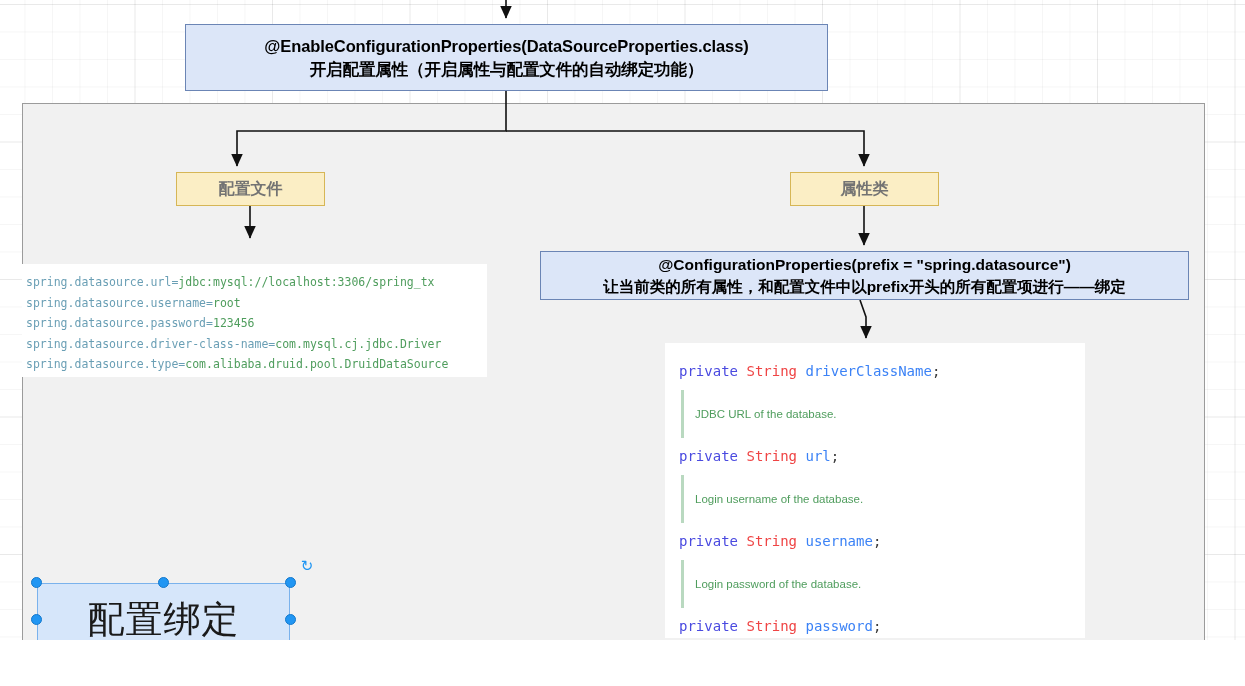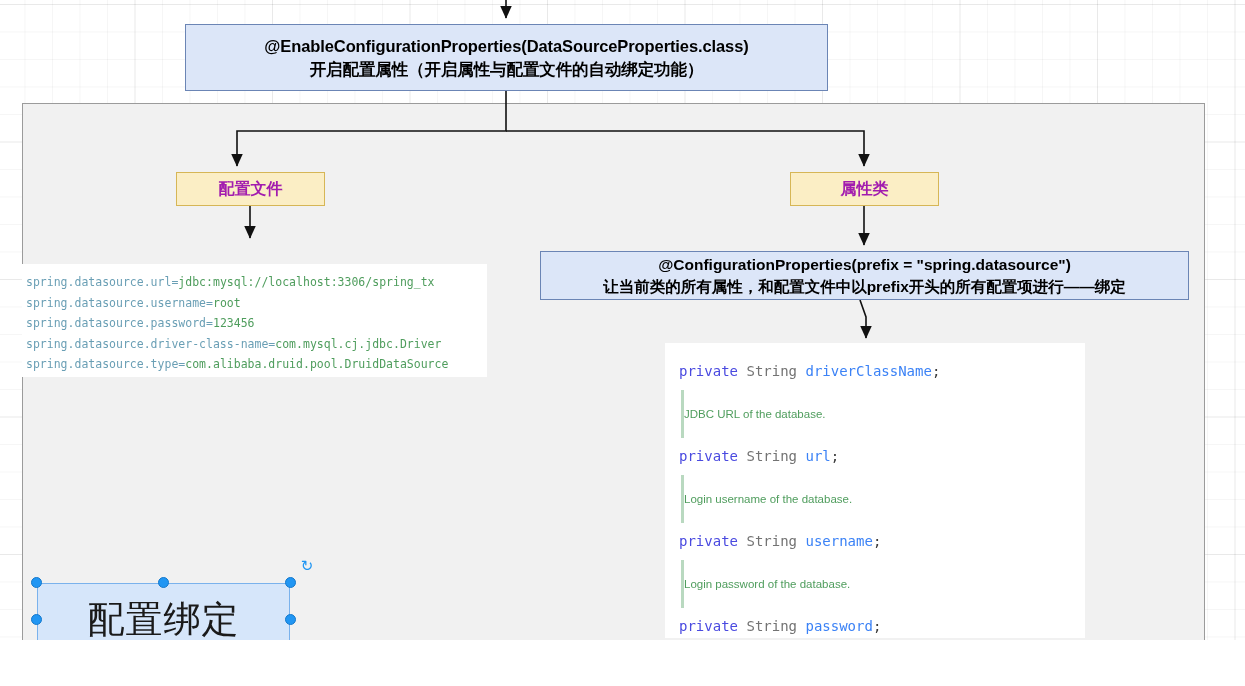--- a/index.html
+++ b/index.html
@@ -47,21 +47,21 @@
   }
   .box-blue {
     background: #dce6f8;
     border: 1px solid #6b85b5;
     color: #000000;
     font-weight: bold;
   }
   .box-yellow {
     background: #fbeec5;
     border: 1px solid #d6b656;
-    color: #a21caf;
+    color: #737373;
     font-weight: bold;
   }
 
   #top-annotation-box {
     left: 185px;
     top: 24px;
     width: 643px;
     height: 67px;
     font-size: 16.5px;
     line-height: 23px;
@@ -132,28 +132,29 @@
     font-family: "DejaVu Sans Mono", monospace;
     font-size: 14px;
     overflow: hidden;
   }
   .java-line {
     height: 37px;
     line-height: 37px;
     white-space: nowrap;
   }
   .kw   { color: #4a4ae0; }
-  .type { color: #737373; }
+  .type { color: #ef4444; }
   .var  { color: #3b82f6; }
   .punct{ color: #3a3a3a; }
   .doc-comment {
     height: 48px;
     display: flex;
     align-items: center;
     border-left: 3px solid #b9d9c0;
+    padding-left: 11px;
     margin-left: 2px;
     color: #4f9d5d;
     font-family: "Liberation Sans", sans-serif;
     font-size: 11.5px;
     white-space: nowrap;
   }
 
   
   #selected-shape-wrap {
     position: absolute;

